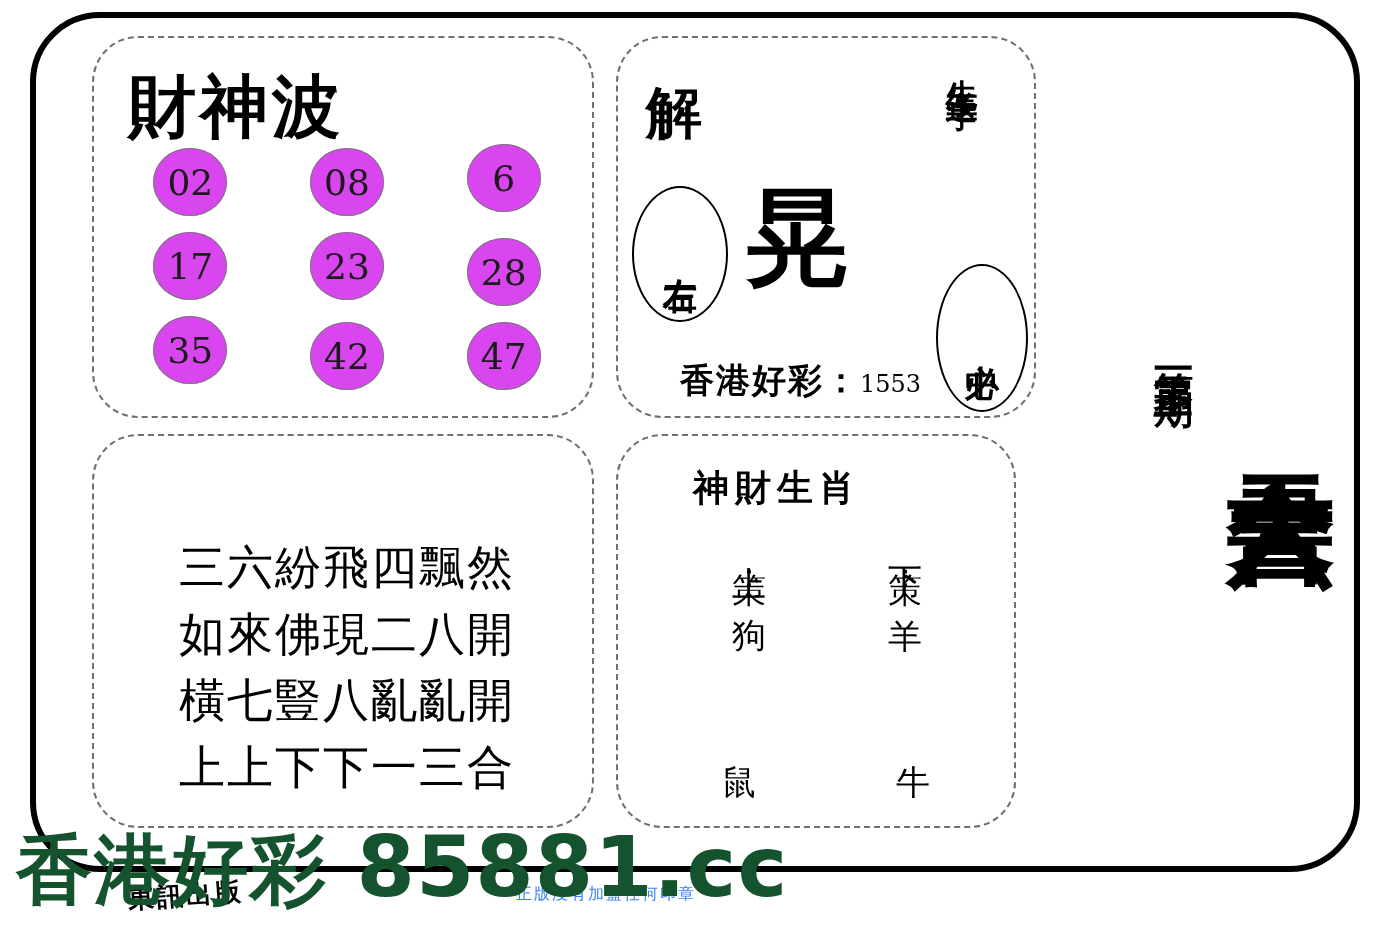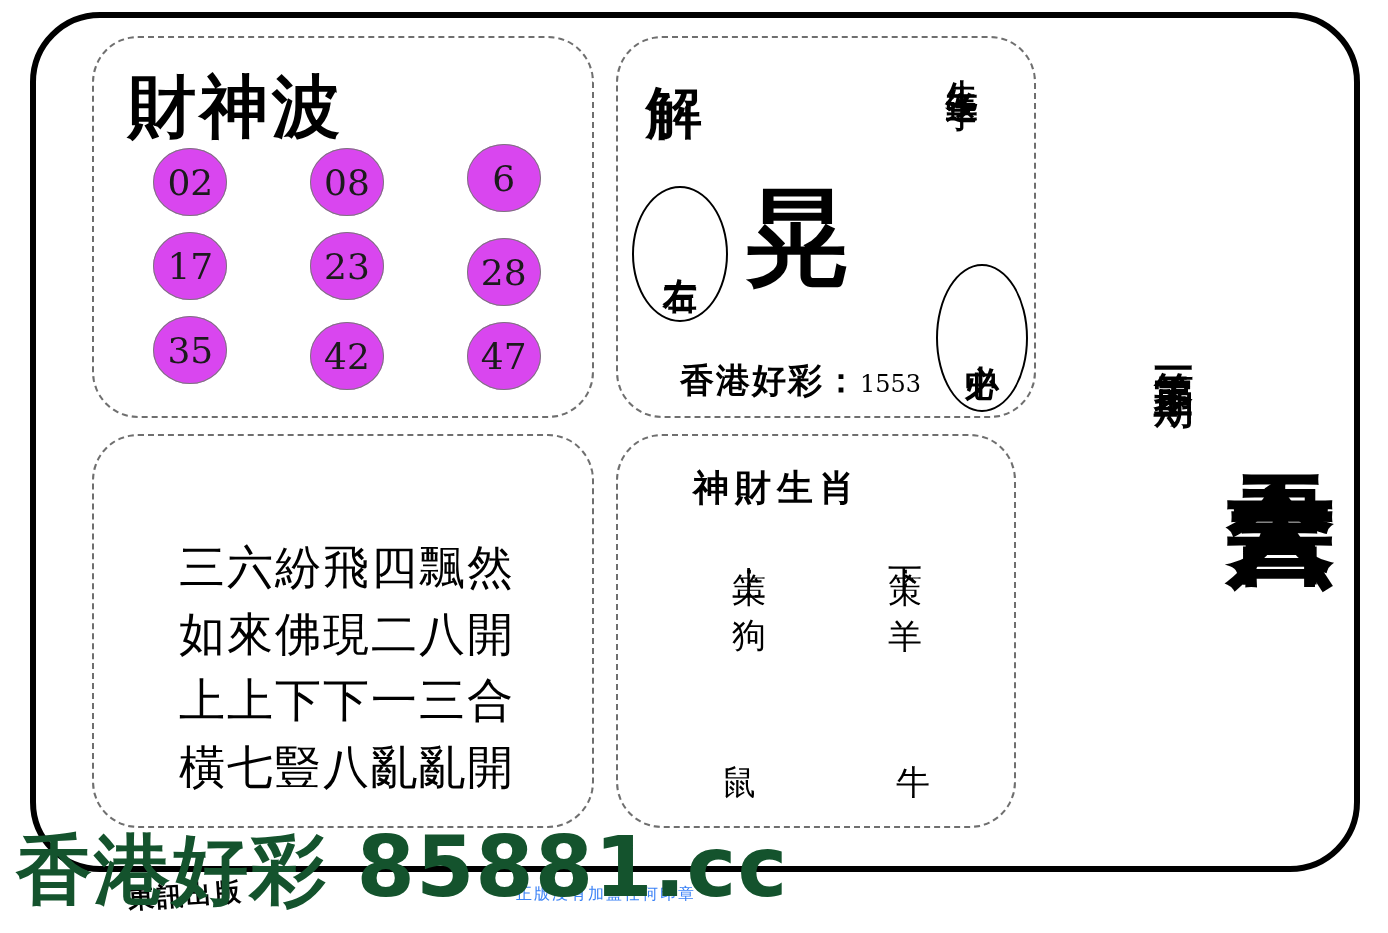--- a/index.html
+++ b/index.html
@@ -313,22 +313,22 @@
   <div class="oval oval-right">必中</div>
   <div class="code-line">
     <span>香港好彩：</span><span class="code-num">1553</span>
   </div>
 </div>
 
 <div class="box" id="box-temashi">
   <div class="poem">
     <div class="poem-line">三六紛飛四飄然</div>
     <div class="poem-line">如來佛現二八開</div>
+    <div class="poem-line">橫七豎八亂亂開</div>
     <div class="poem-line">上上下下一三合</div>
-    <div class="poem-line">橫七豎八亂亂開</div>
   </div>
 </div>
 
 <div class="box" id="box-shengxiao">
   <div class="sx-title">神財生肖</div>
   <div class="sx-col sx-col-left">上策：狗</div>
   <div class="sx-col sx-col-right">下策：羊</div>
   <div class="sx-extra sx-extra-left">鼠</div>
   <div class="sx-extra sx-extra-right">牛</div>
 </div>

